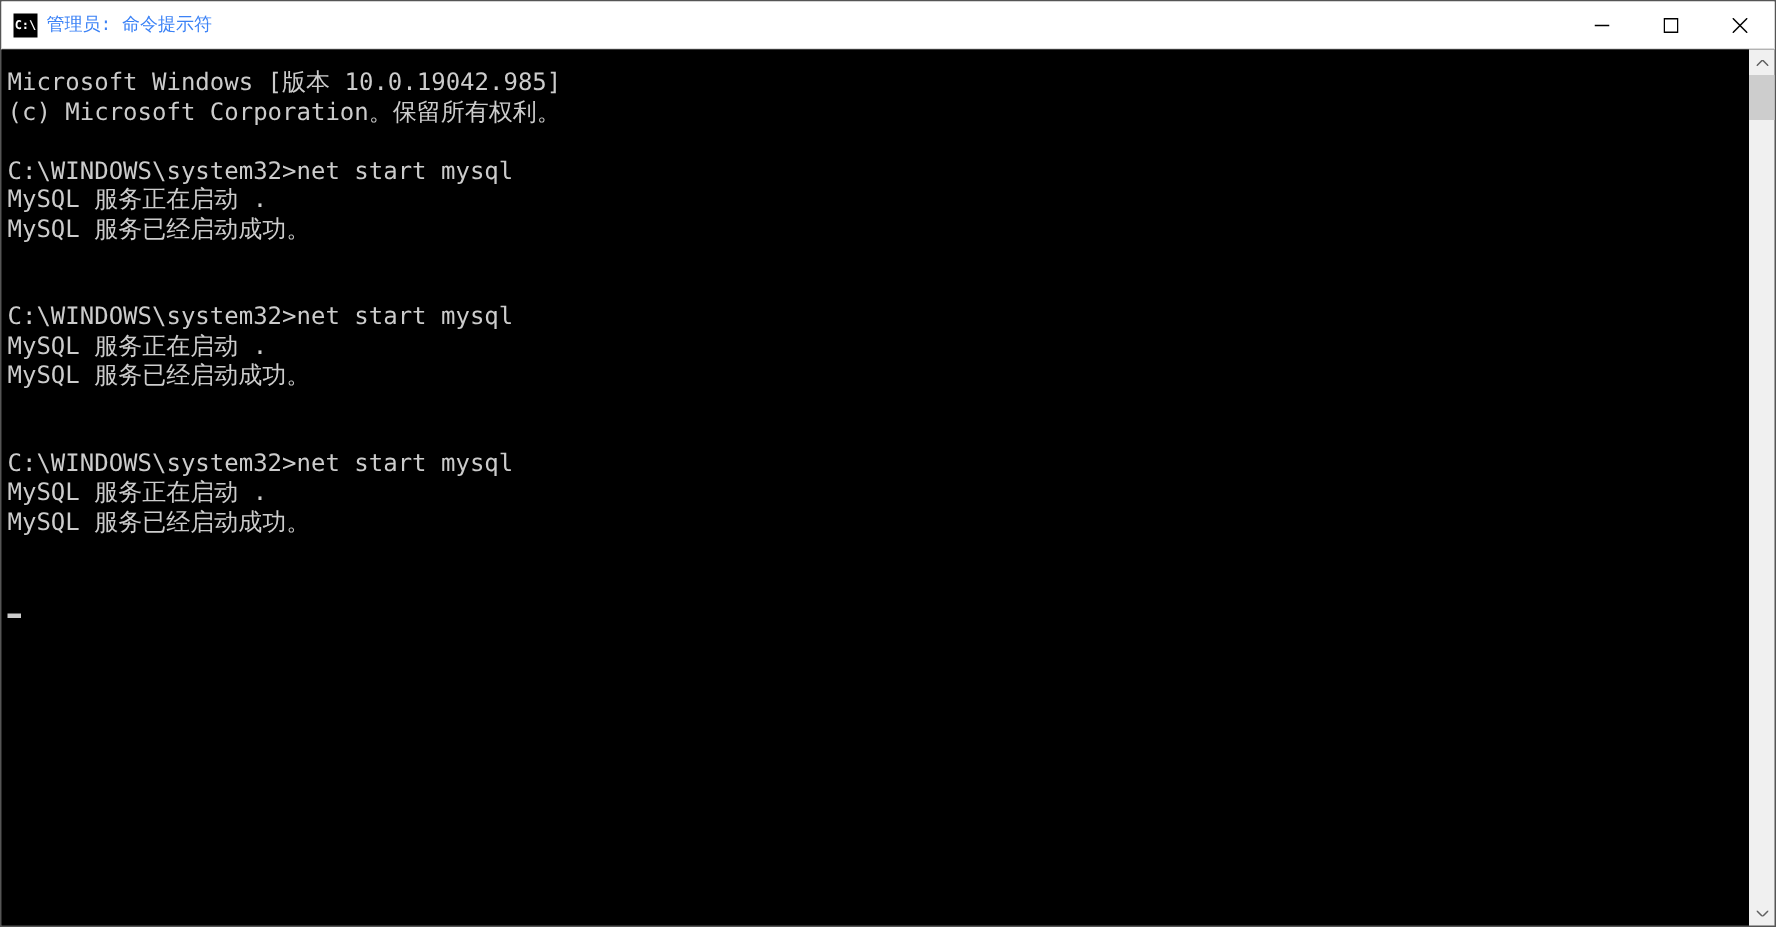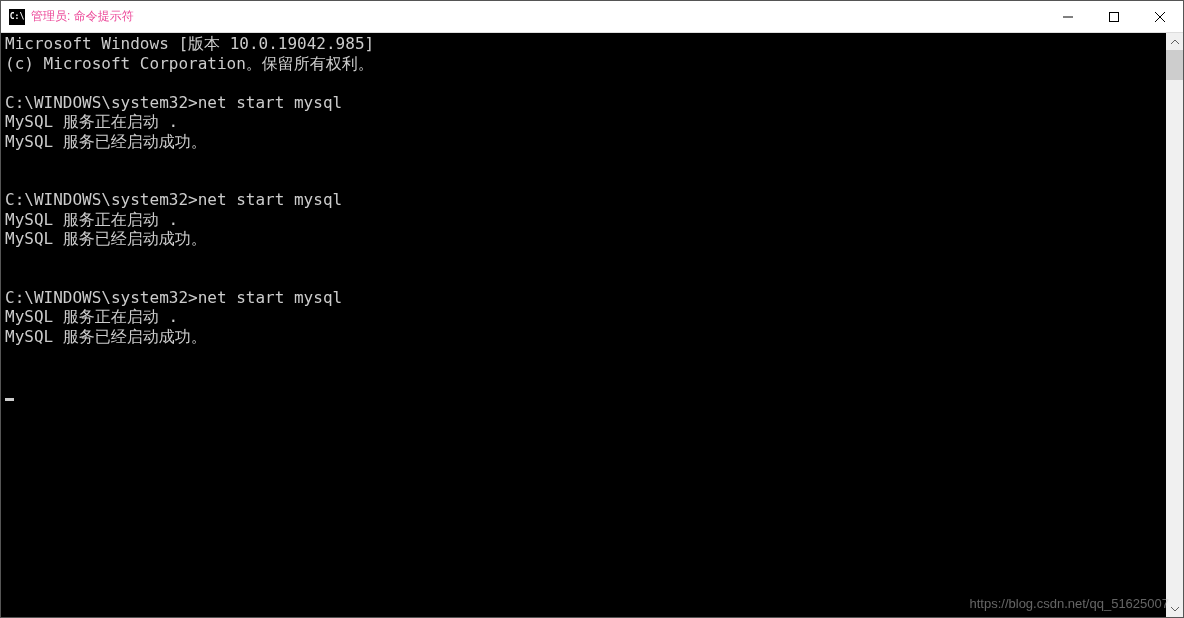--- a/index.html
+++ b/index.html
@@ -38,22 +38,23 @@
       display: flex;
       align-items: center;
       justify-content: center;
       font-size: 8px;
       color: #fff;
       font-family: monospace;
       font-weight: bold;
     }
     .titlebar-text {
       font-size: 12px;
-      color: #ec4899;
+      color: #3b82f6;
       flex: 1;
+      font-family: Liberation Mono, monospace;
     }
     .window-controls {
       display: flex;
       height: 100%;
     }
     .win-btn {
       width: 46px;
       height: 100%;
       display: flex;
       align-items: center;
@@ -73,21 +74,21 @@
       background: #000;
       position: relative;
     }
     .terminal {
       flex: 1;
       background: #000;
       color: #ccc;
       font-family: "NSimSun", "SimSun", Consolas, monospace;
       font-size: 16px;
       line-height: 19.5px;
-      padding: 1px 0 0 4px;
+      padding: 12px 0 0 4px;
       white-space: pre;
       overflow: hidden;
     }
     .scrollbar {
       width: 17px;
       background: #f0f0f0;
       position: relative;
     }
     .scroll-up, .scroll-down {
       height: 17px;
@@ -178,15 +179,14 @@
             <polyline points="0,4 4,0 8,4" fill="none" stroke="#606060" stroke-width="1"></polyline>
           </svg>
       </div>
       <div class="scroll-thumb"></div>
       <div class="scroll-down">
         <svg width="8" height="4" viewBox="0 0 8 4">
             <polyline points="0,0 4,4 8,0" fill="none" stroke="#606060" stroke-width="1"></polyline>
           </svg>
       </div>
     </div>
-    <div class="watermark">https://blog.csdn.net/qq_51625007</div>
   </div>
 </div>
 
 </body></html>

